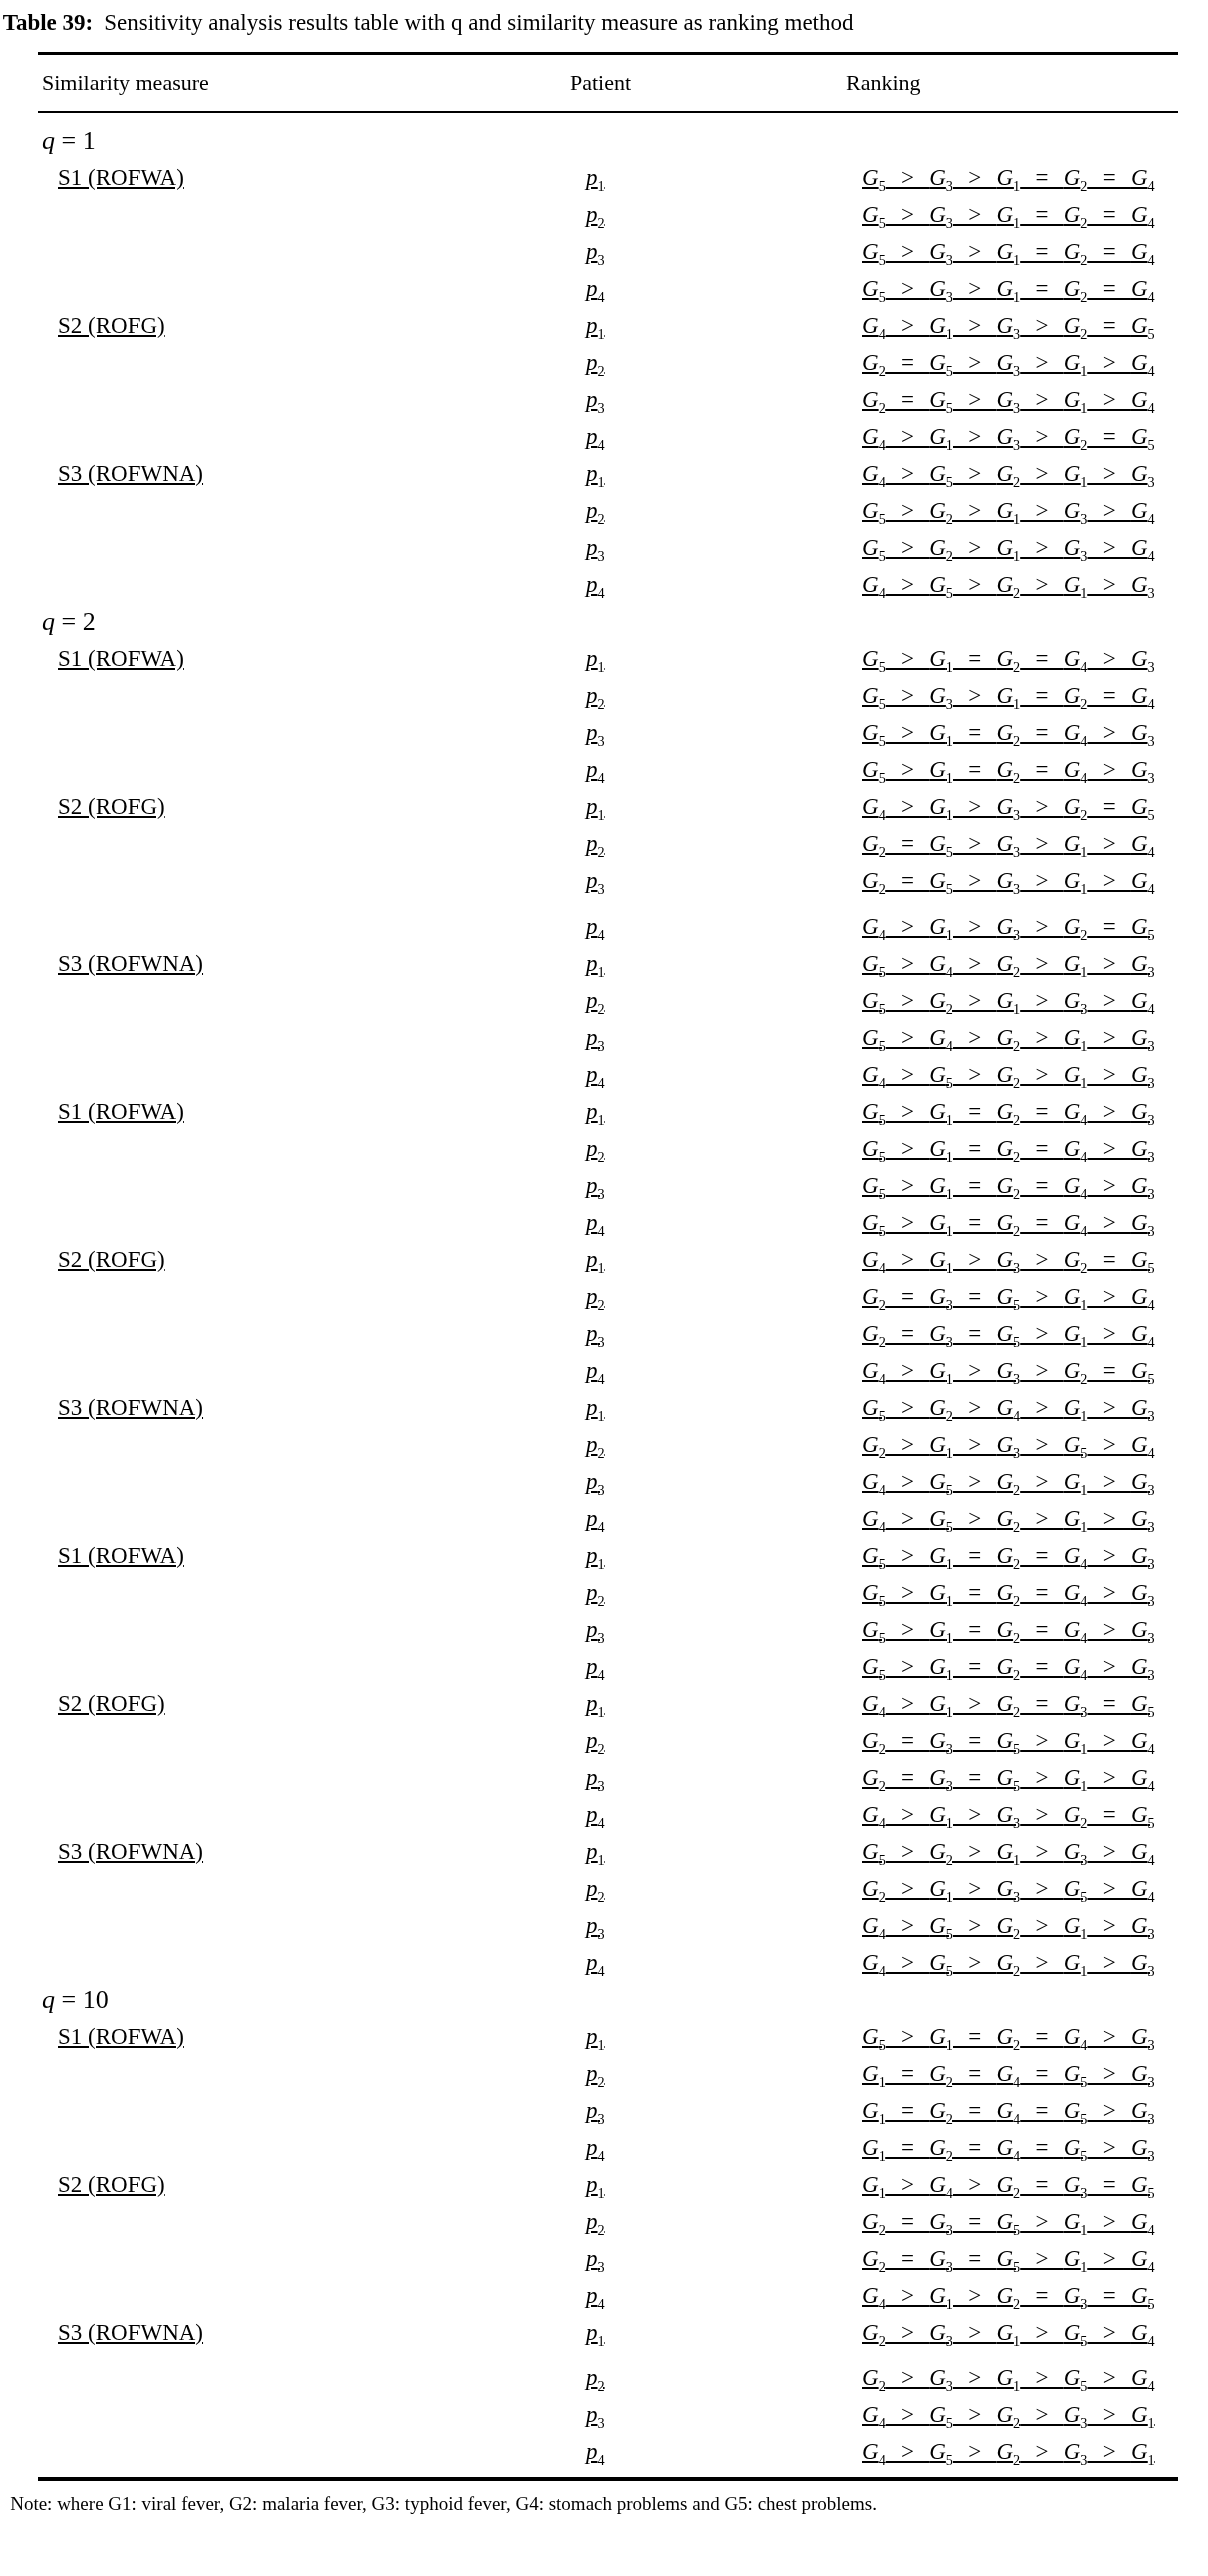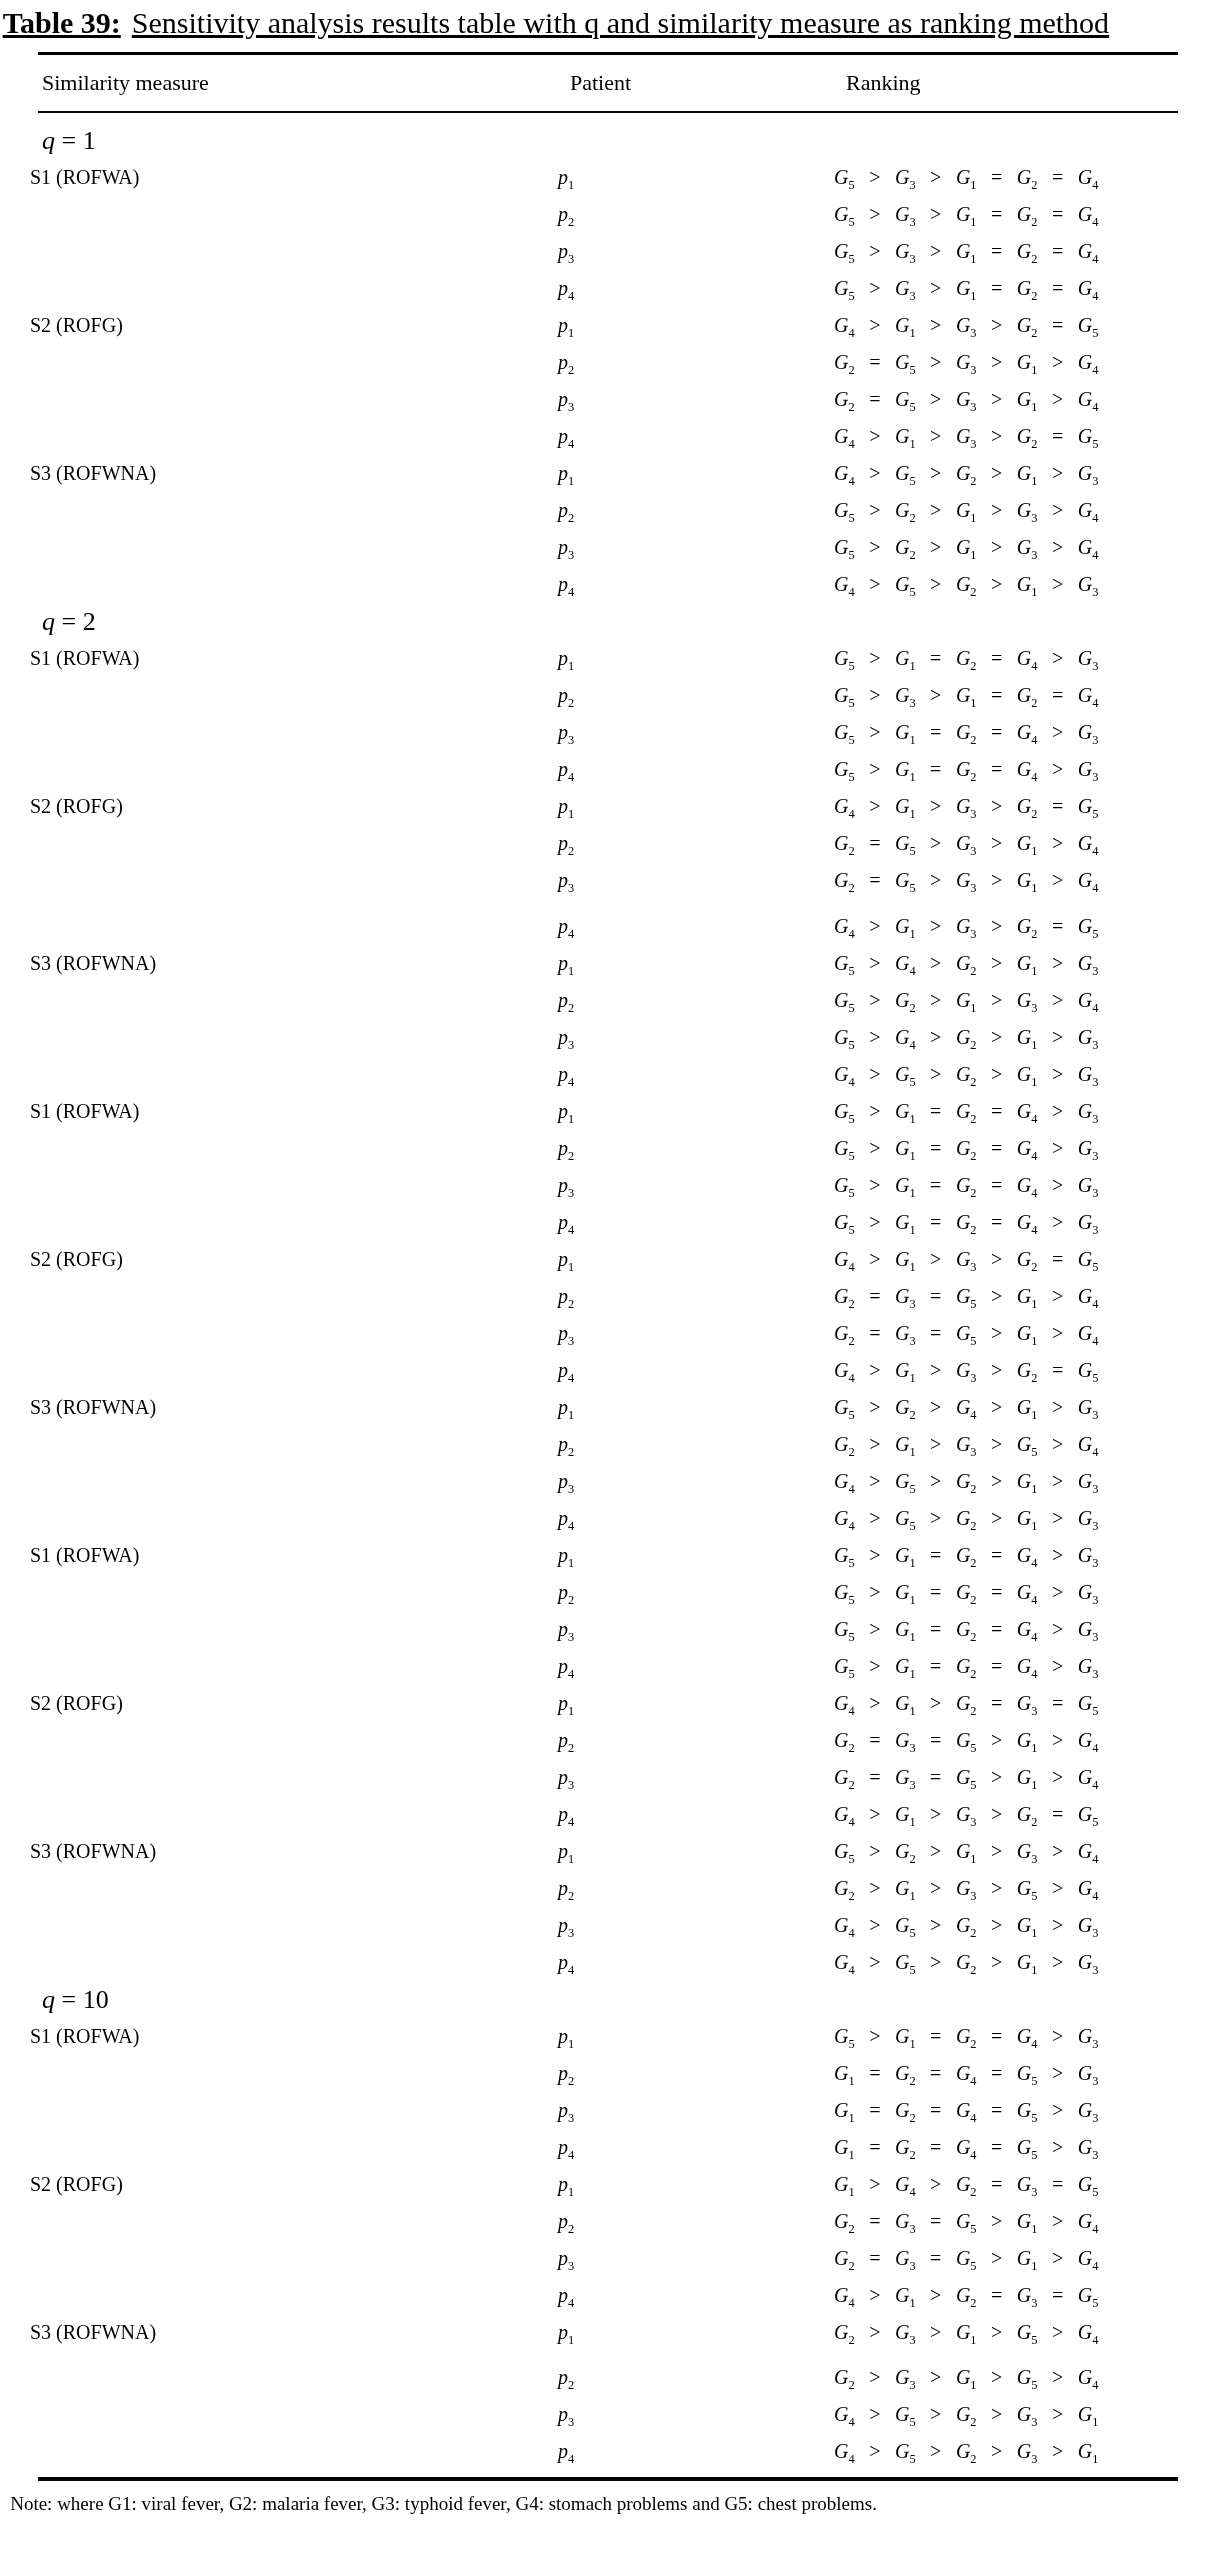--- a/index.html
+++ b/index.html
@@ -7,46 +7,46 @@
     position: relative;
     width: 1209px;
     height: 2576px;
     background: #ffffff;
     color: #000000;
     font-family: "Liberation Serif", "DejaVu Serif", serif;
     overflow: hidden;
   }
   .caption {
     padding: 6.8px 1.4px 0 2.7px;
-    font-size: 30px;
+    font-size: 23px;
     line-height: 31px;
     white-space: nowrap;
-    text-decoration: underline;
   }
   .caption-label { font-weight: bold; margin-right: 11px; }
   .rule { background: #000000; margin-left: 38px; margin-right: 31px; }
   .rule-top { height: 3.4px; margin-top: 14.3px; }
   .rule-mid { height: 2px; }
   .rule-bottom { height: 3.4px; margin-top: 6.8px; }
   .header-row {
     display: grid;
     grid-template-columns: 528px 276px auto;
     padding-left: 42px;
     height: 56px;
     align-items: center;
     font-size: 22px;
   }
   .table-body { padding-top: 8.2px; }
   .row {
     display: grid;
     grid-template-columns: 528px 276px auto;
-    padding-left: 30px;
+    padding-left: 58px;
     height: 37px;
     line-height: 37px;
-    font-size: 20px;
+    font-size: 23px;
+    text-decoration: underline;
   }
   .q-row { display: block; height: 37px; line-height: 37px; font-size: 26px; padding-left: 42px; }
   .gap-above { margin-top: 8.9px; }
   .col-patient i, .col-ranking i, .q-row i { font-style: italic; }
   .col-ranking { word-spacing: 9.5px; white-space: nowrap; }
   .col-patient { word-spacing: 9.5px; }
   sub { font-size: 0.62em; line-height: 0; }
   .note {
     margin: 11px 27px 0 10.2px;
     font-size: 19px;

